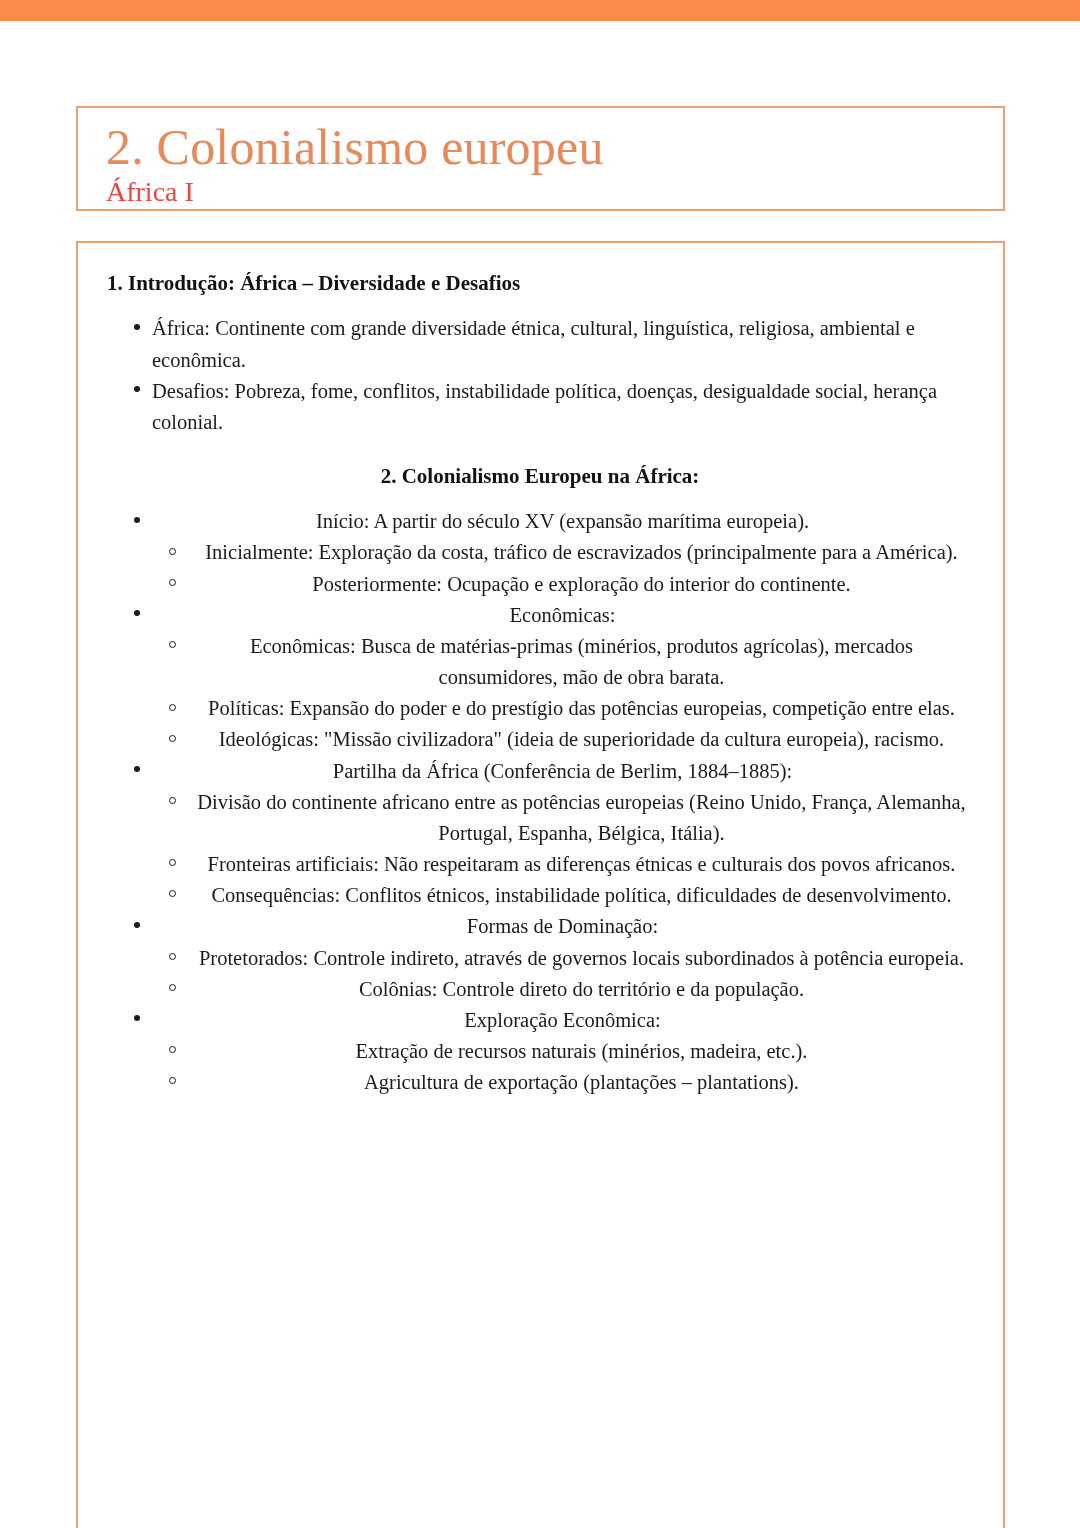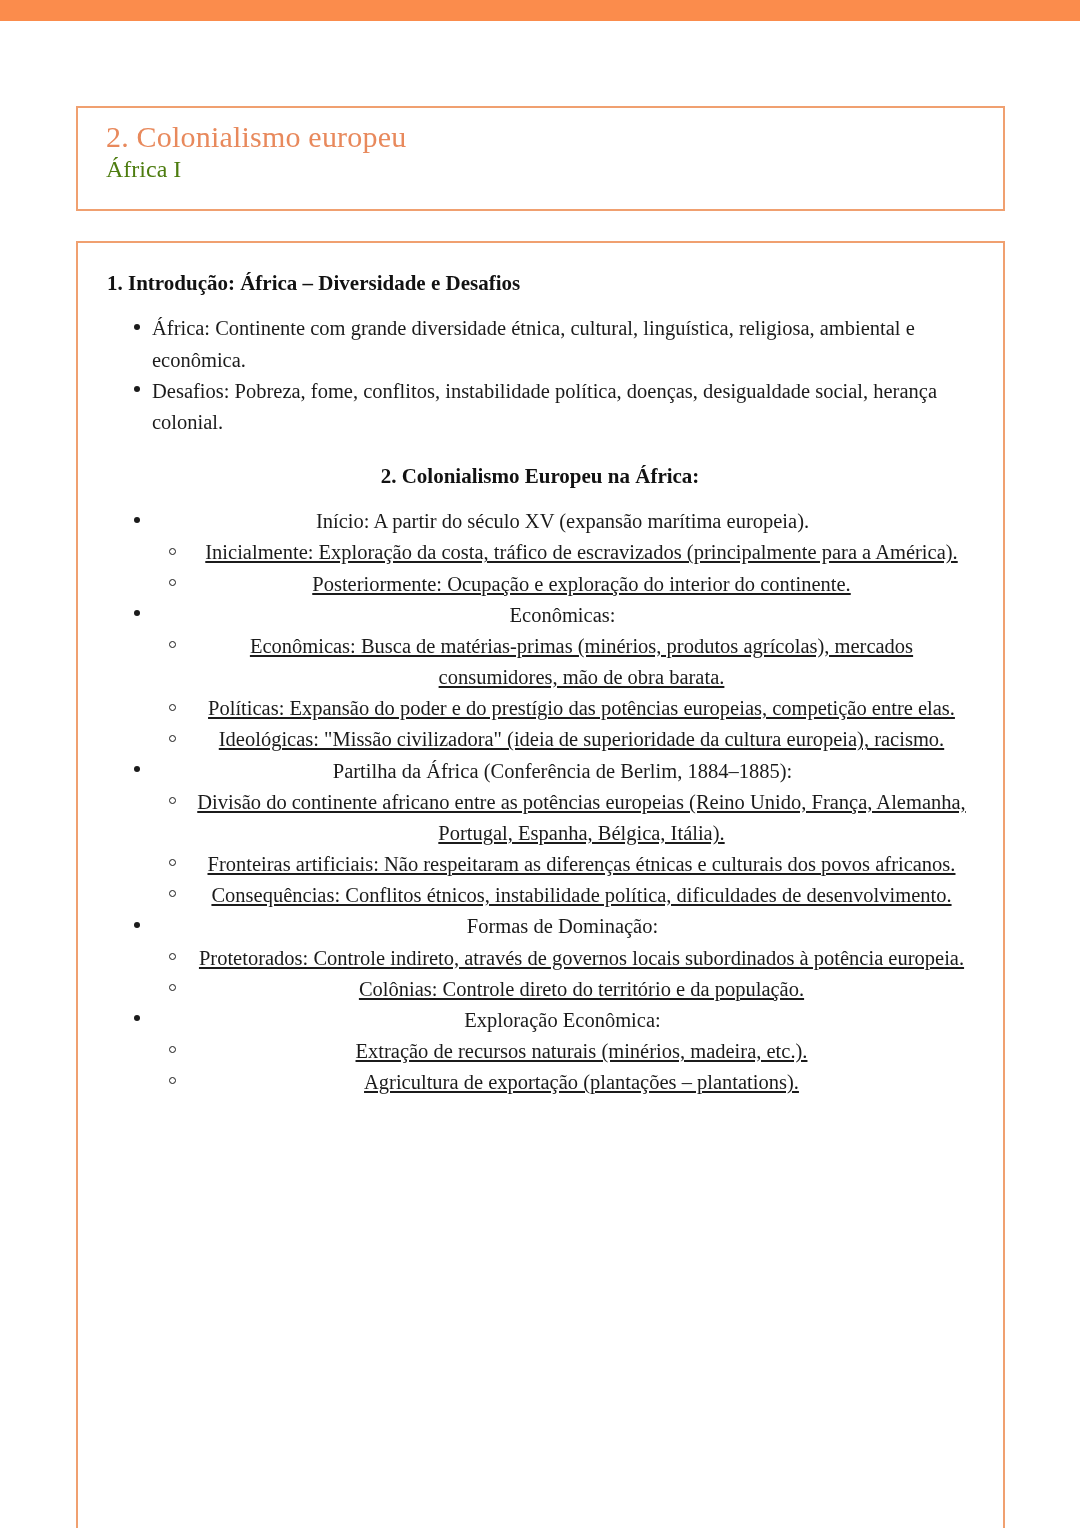--- a/index.html
+++ b/index.html
@@ -34,32 +34,32 @@
     width: 929px;
     height: 105px;
     box-sizing: border-box;
     border: 2px solid #f0a070;
     background: #ffffff;
   }
   .title-card-inner {
     padding: 14px 0 0 28px;
   }
   .doc-title {
-    font-size: 30px;
+    font-size: 50px;
     line-height: 1.02;
     color: #e8895c;
     font-weight: 400;
     letter-spacing: 0.2px;
     margin: 0;
     white-space: nowrap;
   }
   .doc-subtitle {
-    font-size: 24px;
+    font-size: 28px;
     line-height: 1.18;
-    color: #4d7c0f;
+    color: #ef4444;
     font-weight: 400;
     margin: 2px 12px 0 0;
     white-space: nowrap;
   }
 
   
   .content-card {
     position: absolute;
     left: 76px;
     top: 241px;
@@ -114,21 +114,20 @@
   ul.level2 {
     list-style: none;
     margin: 0;
     padding: 0;
   }
   ul.level2 > li.l2 {
     position: relative;
     padding-left: 38px;
     font-size: 20.5px;
     line-height: 1.52;
-    text-decoration: underline;
   }
   ul.level2 > li.l2 > .bullet-circle {
     position: absolute;
     left: 17px;
     top: 0.50em;
     width: 7px;
     height: 7px;
     border-radius: 50%;
     border: 1.5px solid #1b1b1b;
     background: transparent;

